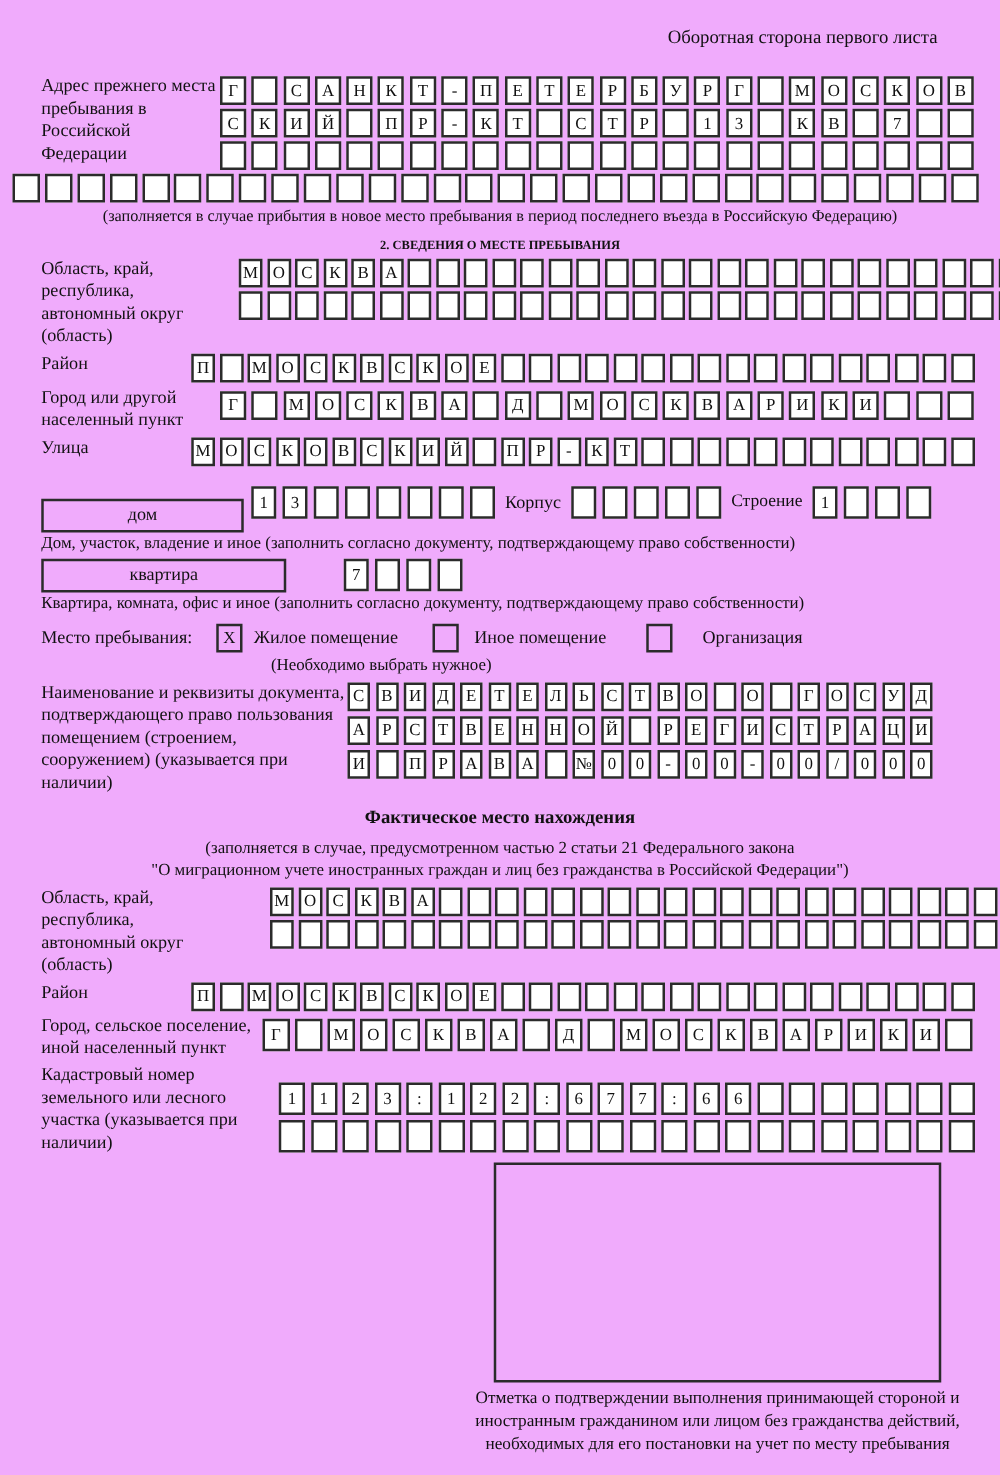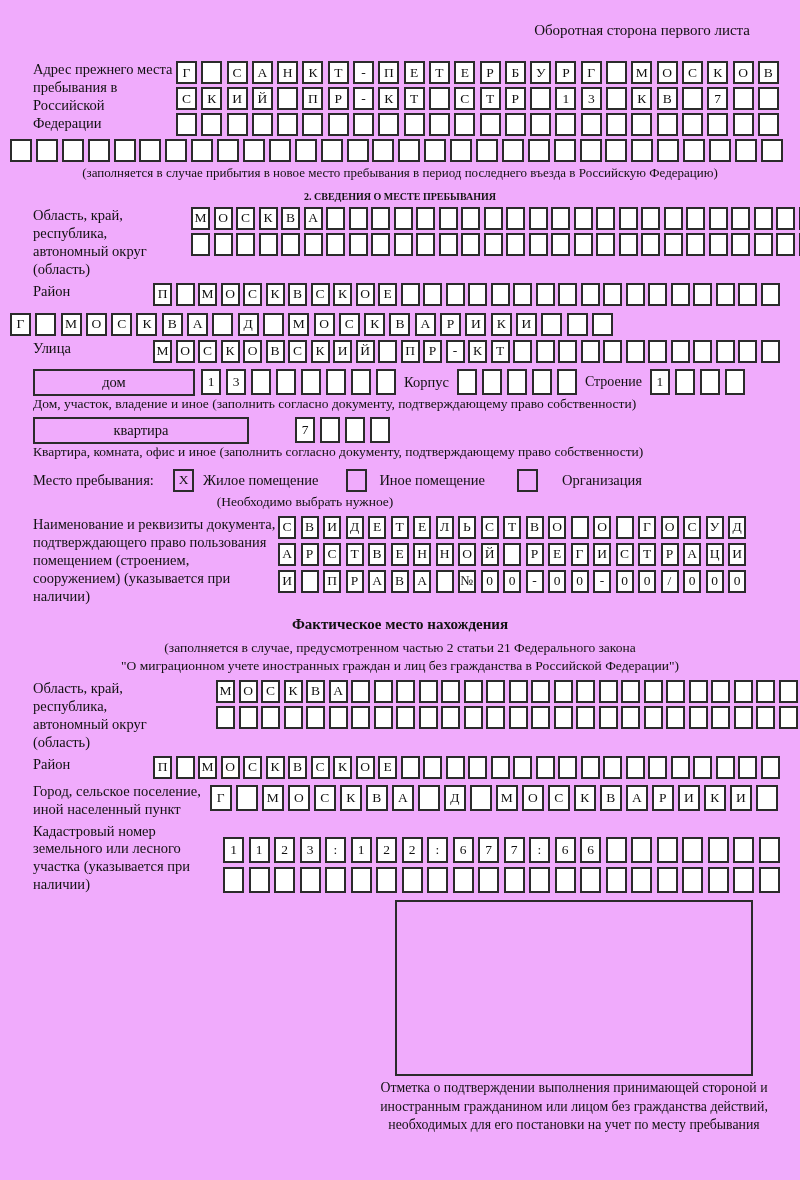--- a/index.html
+++ b/index.html
@@ -252,20 +252,21 @@
         <span class="cell"></span>
         <span class="cell"></span>
         <span class="cell"></span>
         <span class="cell"></span>
         <span class="cell"></span>
         <span class="cell"></span>
       </div>
   </div>
 
   <div class="frow mt4">
+    <div class="flabel" style="width:143px;">Город или другой населенный пункт</div>
     <div class="cellrow w24" style="margin-top:3px;">
         <span class="cell">Г</span>
         <span class="cell"></span>
         <span class="cell">М</span>
         <span class="cell">О</span>
         <span class="cell">С</span>
         <span class="cell">К</span>
         <span class="cell">В</span>
         <span class="cell">А</span>
         <span class="cell"></span>
@@ -315,21 +316,21 @@
         <span class="cell"></span>
         <span class="cell"></span>
         <span class="cell"></span>
         <span class="cell"></span>
         <span class="cell"></span>
         <span class="cell"></span>
       </div>
   </div>
 
   <div class="frow mt6" style="margin-left:23px;align-items:center;">
-    <div class="labelbox" style="width:162px;">дом</div>
+    <div class="labelbox" style="width:162px;margin-top:20px;">дом</div>
     <div class="cellrow w8" style="margin-left:6px;">
         <span class="cell">1</span>
         <span class="cell">3</span>
         <span class="cell"></span>
         <span class="cell"></span>
         <span class="cell"></span>
         <span class="cell"></span>
         <span class="cell"></span>
         <span class="cell"></span>
       </div>
@@ -345,21 +346,21 @@
     <div class="cellrow w4">
         <span class="cell">1</span>
         <span class="cell"></span>
         <span class="cell"></span>
         <span class="cell"></span>
       </div>
   </div>
   <div class="caption-left">Дом, участок, владение и иное (заполнить согласно документу, подтверждающему право собственности)</div>
 
   <div class="frow mt5" style="margin-left:23px;align-items:center;">
-    <div class="labelbox" style="width:216px;">квартира</div>
+    <div class="labelbox" style="width:196px;">квартира</div>
     <div class="cellrow w4" style="margin-left:8px;">
         <span class="cell">7</span>
         <span class="cell"></span>
         <span class="cell"></span>
         <span class="cell"></span>
       </div>
   </div>
   <div class="caption-left">Квартира, комната, офис и иное (заполнить согласно документу, подтверждающему право собственности)</div>
 
   <div class="stayrow">

